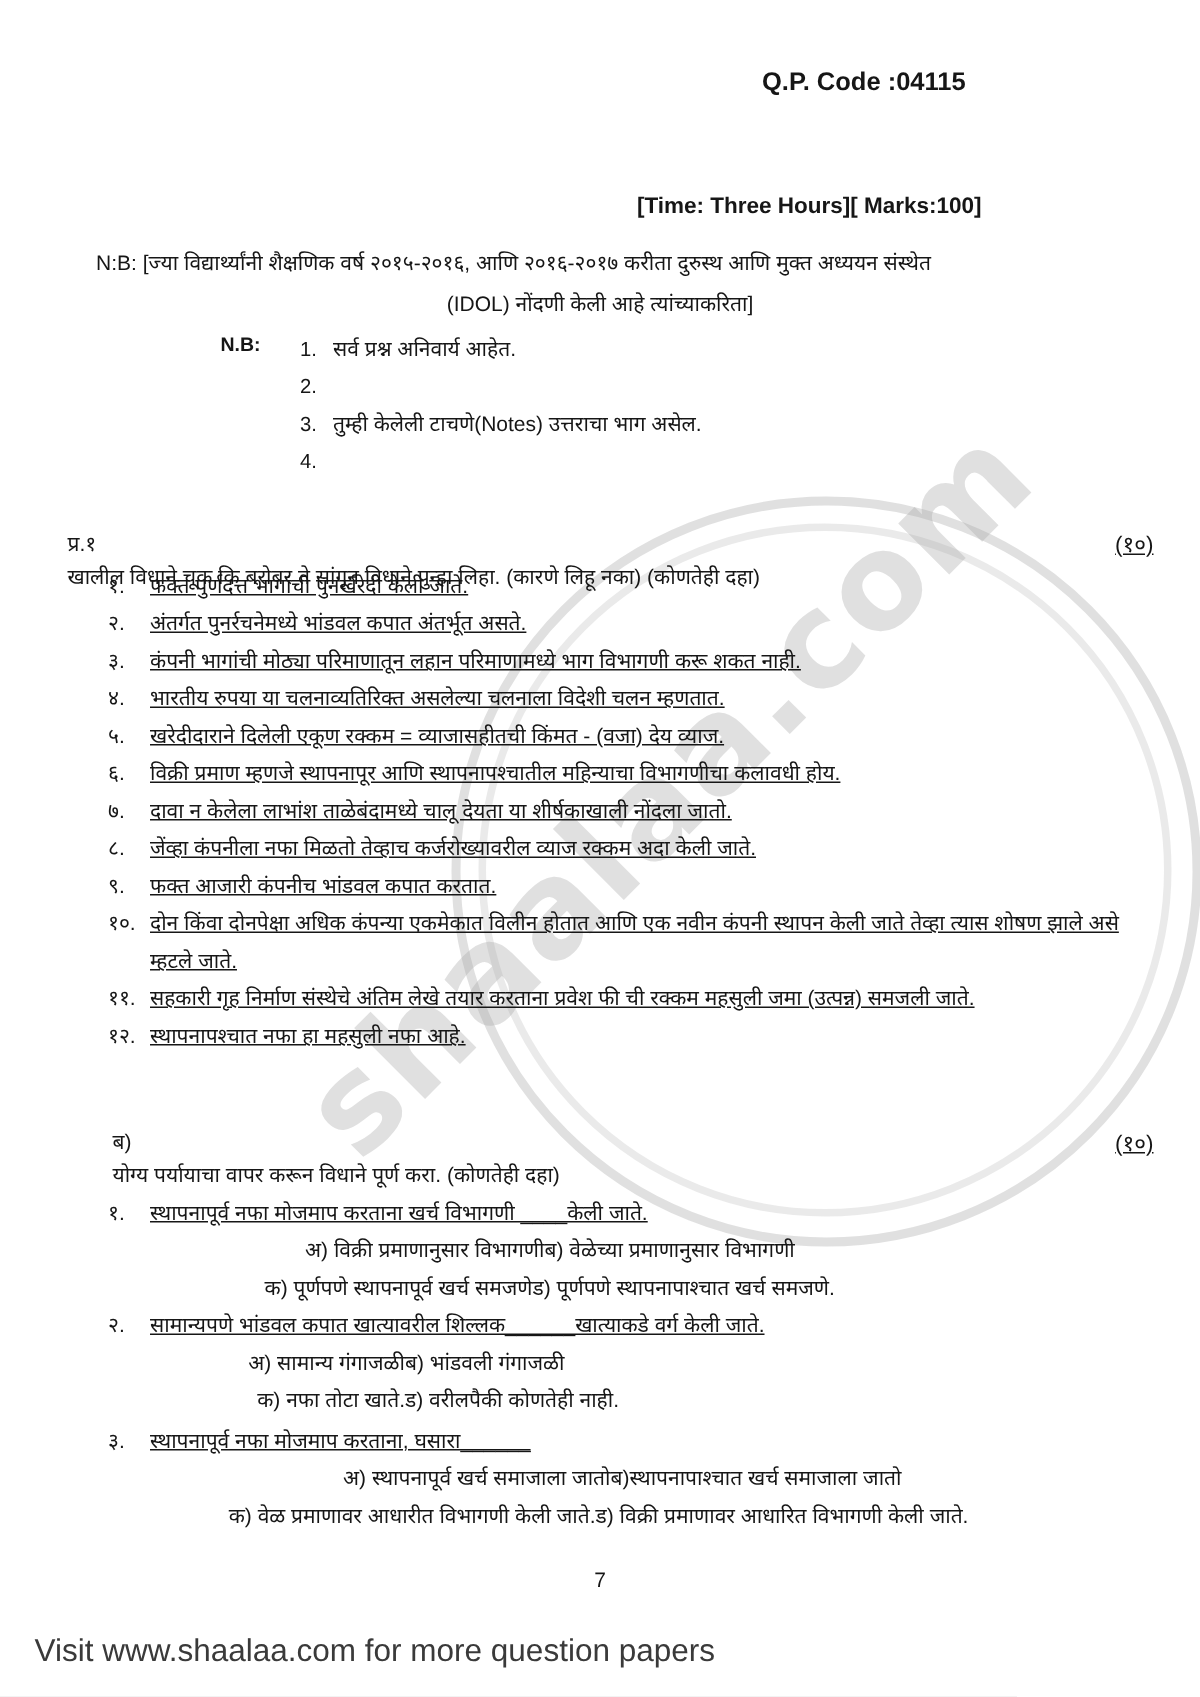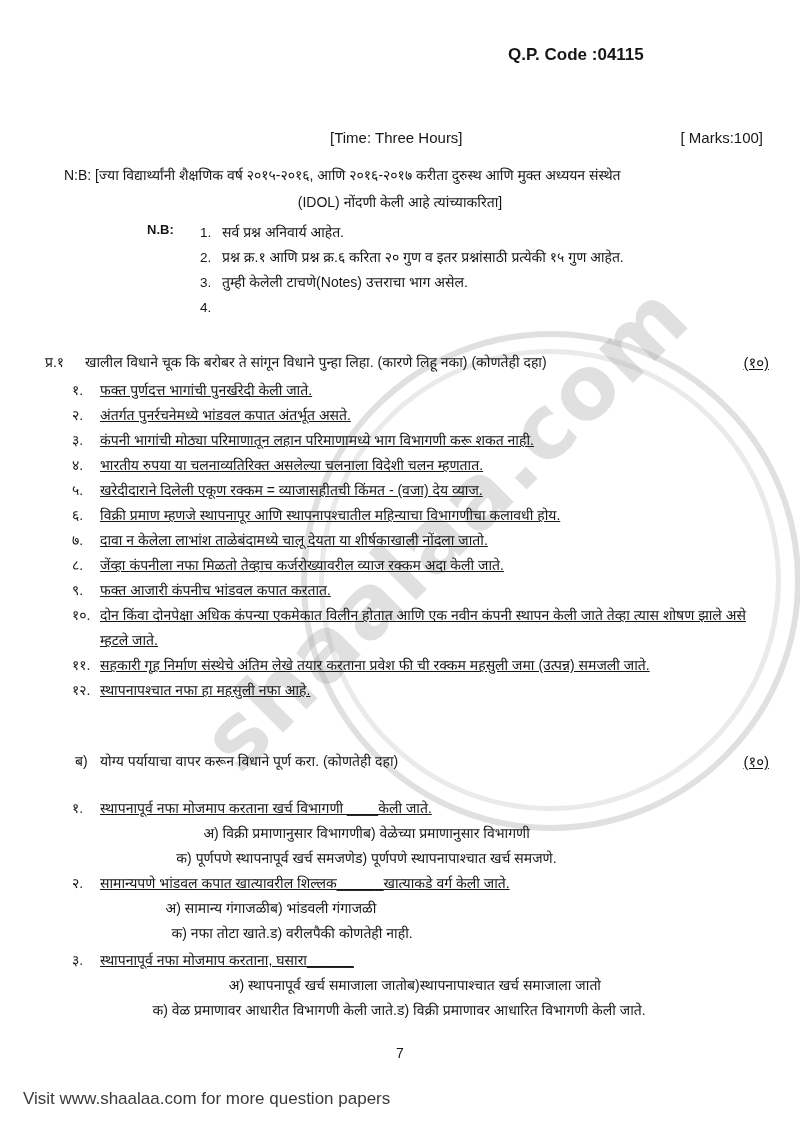--- a/index.html
+++ b/index.html
@@ -12,53 +12,53 @@
   
   .wm-ring{position:absolute;border-radius:50%;}
   .wm-ring-outer{left:301px;top:331px;width:488px;height:488px;border:6px solid rgba(178,178,178,0.40);}
   .wm-ring-inner{left:319px;top:349px;width:452px;height:452px;border:5px solid rgba(178,178,178,0.28);}
   .wm-text-wrap{position:absolute;left:95px;top:277px;width:700px;height:500px;
     display:flex;align-items:center;justify-content:center;pointer-events:none;}
   .wm-text{transform:rotate(-45deg);font-size:88px;font-weight:bold;letter-spacing:2px;
     color:rgba(165,165,165,0.35);font-family:"DejaVu Sans",sans-serif;white-space:nowrap;}
   
   .qp-code{position:absolute;left:508px;top:45px;font-size:17px;font-weight:bold;}
-  .time-marks{position:absolute;left:330px;right:37px;top:129px;display:flex;
-    justify-content:space-between;font-size:15px;font-weight:normal;}
+  .time-marks{position:absolute;left:316px;right:37px;top:129px;display:flex;
+    justify-content:center;font-size:15px;font-weight:bold;}
   
   .dv{font-size:14px;}
   .notice-line1{position:absolute;left:64px;top:165px;width:700px;}
   .notice-line2{position:absolute;left:64px;top:192px;width:672px;text-align:center;}
   .nb-block{position:absolute;left:147px;top:220px;width:620px;}
   .nb-label{position:absolute;left:0;top:2px;font-size:13px;font-weight:bold;}
   .nb-items{margin-left:53px;}
   .nb-item{display:flex;line-height:25px;}
   .nb-num{flex:none;width:22px;font-size:13.5px;}
   
-  .q-header{position:absolute;display:flex;line-height:22px;}
+  .q-header{position:absolute;display:flex;line-height:22px;flex-direction:column;}
   .q1-header{left:45px;top:351px;width:660px;}
   .q-label{flex:none;width:40px;}
   .q1b-header{left:75px;top:750px;width:630px;}
   .q-label-b{flex:none;width:25px;}
   .marks{position:absolute;right:31px;font-size:15px;text-decoration:underline;}
   .q1-marks{top:352px;}
   .q1b-marks{top:751px;}
   
   .statements{position:absolute;left:72px;top:378px;width:678px;}
   .stmt{display:flex;line-height:25px;}
   .stmt-num{flex:none;min-width:28px;white-space:nowrap;}
   .stmt-text{flex:1;text-decoration:underline;}
   
   .mcq{position:absolute;left:72px;right:40px;}
   .mcq-stem{display:flex;line-height:25px;}
   .opt-row{display:flex;line-height:25px;padding-left:23px;}
   .opt-row .opt{white-space:nowrap;text-align:right;}
   
   .page-num{position:absolute;left:0;top:1045px;width:800px;text-align:center;font-size:14px;}
-  .footer{position:absolute;left:23px;top:1089px;font-size:17px;color:#3a3a3a;
+  .footer{position:absolute;left:23px;top:1089px;font-size:21px;color:#3a3a3a;
     font-family:"Liberation Sans",sans-serif;}
   .content{position:relative;z-index:1;}
 </style>
 </head>
 <body>
 
 <div class="page">
 
   <div>
     <div class="wm-ring wm-ring-outer"></div>
@@ -81,21 +81,20 @@
 
     <div class="nb-block">
       <span class="nb-label">N.B:</span>
       <div class="nb-items">
         <div class="nb-item">
           <span class="nb-num">1.</span>
           <span class="dv">सर्व प्रश्न अनिवार्य आहेत.</span>
         </div>
         <div class="nb-item">
           <span class="nb-num">2.</span>
-          <span class="dv">प्रश्न क्र.१ आणि प्रश्न क्र.६ करिता २० गुण व इतर प्रश्नांसाठी प्रत्येकी १५ गुण आहेत.</span>
         </div>
         <div class="nb-item">
           <span class="nb-num">3.</span>
           <span class="dv">तुम्ही केलेली टाचणे(Notes) उत्तराचा भाग असेल.</span>
         </div>
         <div class="nb-item">
           <span class="nb-num">4.</span>
         </div>
       </div>
     </div>

